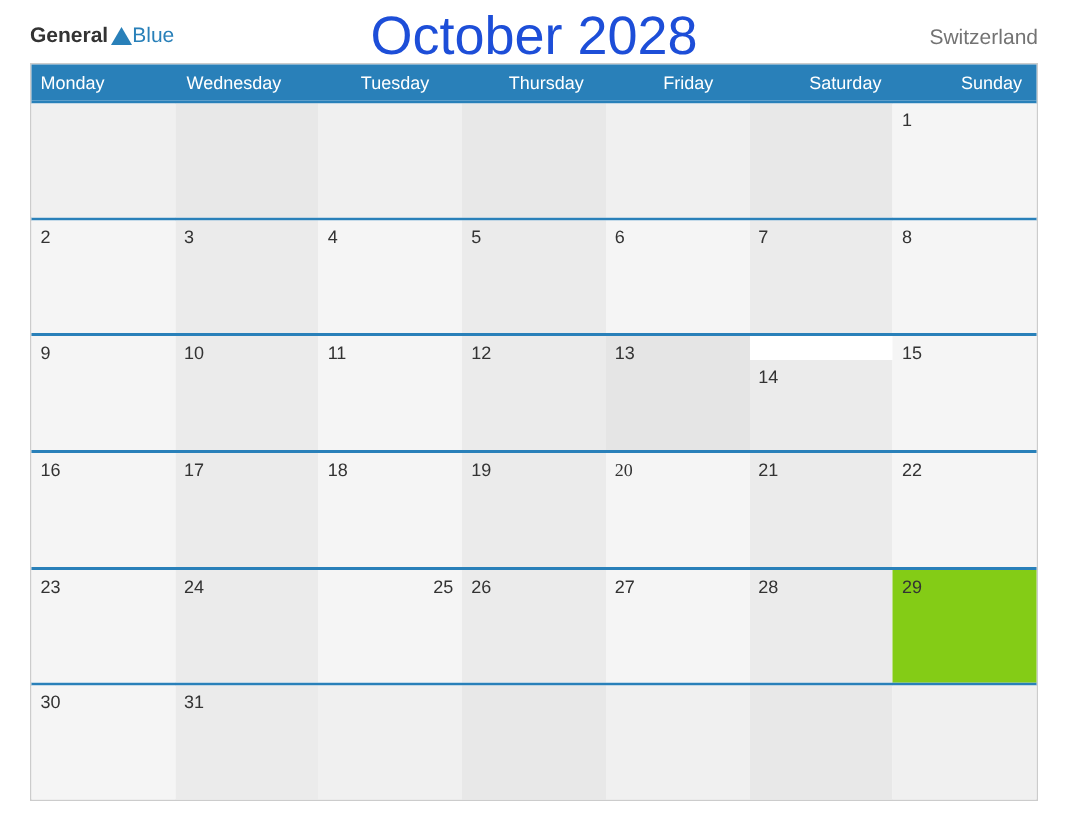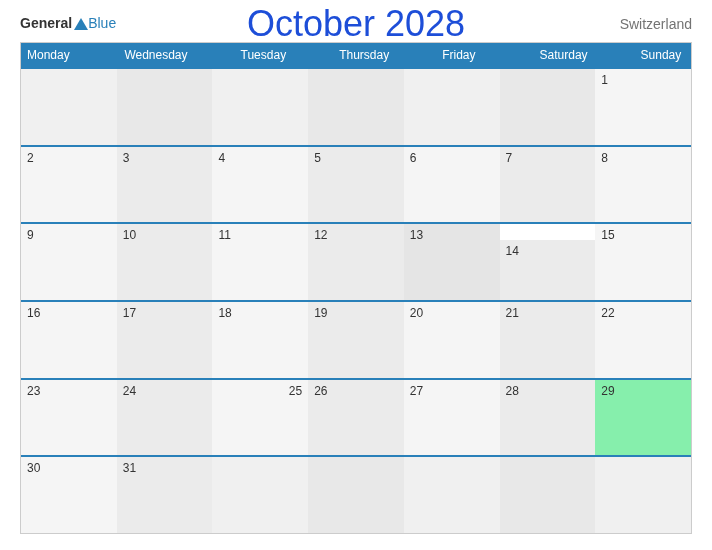--- a/index.html
+++ b/index.html
@@ -172,32 +172,32 @@
           <div class="day-cell" style="background: rgb(235, 235, 235);"><span class="day-number">12</span></div>
           <div class="day-cell" style="background: #e5e5e5;"><span class="day-number">13</span></div>
           <div class="day-cell" style="background: rgb(235, 235, 235); margin-top: 16px;"><span class="day-number">14</span></div>
           <div class="day-cell" style="background: rgb(245, 245, 245);"><span class="day-number">15</span></div>
         </div>
         <div class="week-row">
           <div class="day-cell" style="background: rgb(245, 245, 245);"><span class="day-number">16</span></div>
           <div class="day-cell" style="background: rgb(235, 235, 235);"><span class="day-number">17</span></div>
           <div class="day-cell" style="background: rgb(245, 245, 245);"><span class="day-number">18</span></div>
           <div class="day-cell" style="background: rgb(235, 235, 235);"><span class="day-number">19</span></div>
-          <div class="day-cell" style="background: rgb(245, 245, 245);"><span class="day-number">20</span></div>
+          <div class="day-cell" style="background: rgb(245, 245, 245); font-family: Liberation Serif, serif;"><span class="day-number">20</span></div>
           <div class="day-cell" style="background: rgb(235, 235, 235);"><span class="day-number">21</span></div>
           <div class="day-cell" style="background: rgb(245, 245, 245);"><span class="day-number">22</span></div>
         </div>
         <div class="week-row">
           <div class="day-cell" style="background: rgb(245, 245, 245);"><span class="day-number">23</span></div>
           <div class="day-cell" style="background: rgb(235, 235, 235);"><span class="day-number">24</span></div>
           <div class="day-cell" style="background: rgb(245, 245, 245); text-align: right;"><span class="day-number">25</span></div>
           <div class="day-cell" style="background: rgb(235, 235, 235);"><span class="day-number">26</span></div>
           <div class="day-cell" style="background: rgb(245, 245, 245);"><span class="day-number">27</span></div>
           <div class="day-cell" style="background: rgb(235, 235, 235);"><span class="day-number">28</span></div>
-          <div class="day-cell" style="background: #86efac;"><span class="day-number">29</span></div>
+          <div class="day-cell" style="background: #84cc16;"><span class="day-number">29</span></div>
         </div>
         <div class="week-row">
           <div class="day-cell" style="background: rgb(245, 245, 245);"><span class="day-number">30</span></div>
           <div class="day-cell" style="background: rgb(235, 235, 235);"><span class="day-number">31</span></div>
           <div class="day-cell empty" style="background: rgb(240, 240, 240);"></div>
           <div class="day-cell empty" style="background: rgb(232, 232, 232);"></div>
           <div class="day-cell empty" style="background: rgb(240, 240, 240);"></div>
           <div class="day-cell empty" style="background: rgb(232, 232, 232);"></div>
           <div class="day-cell empty" style="background: rgb(240, 240, 240);"></div>
         </div>

